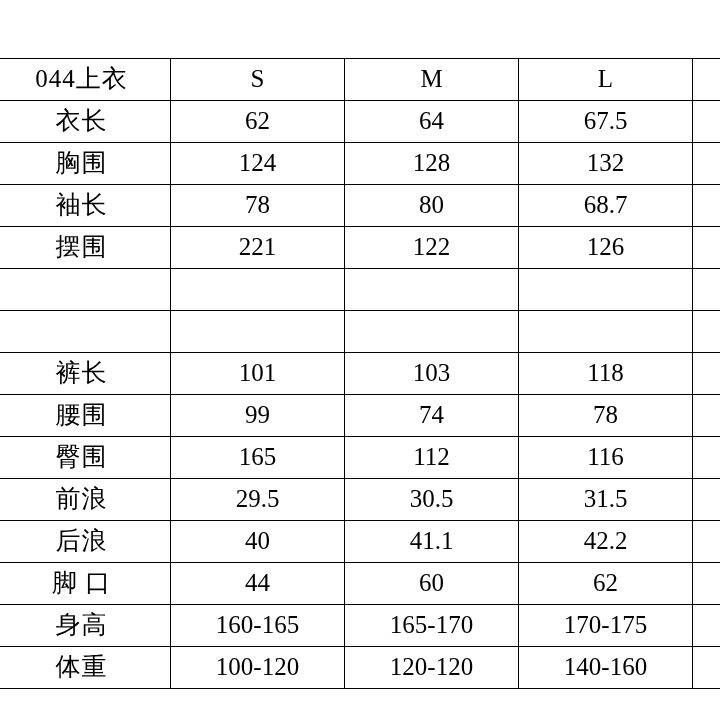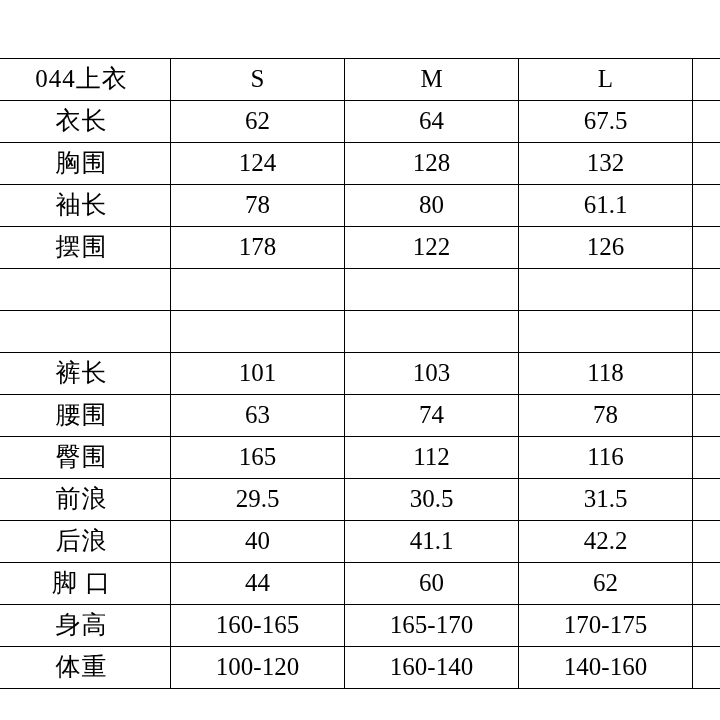--- a/index.html
+++ b/index.html
@@ -91,26 +91,26 @@
         <td class="label">胸围</td>
         <td>124</td>
         <td>128</td>
         <td>132</td>
         <td>136</td>
       </tr>
       <tr>
         <td class="label">袖长</td>
         <td>78</td>
         <td>80</td>
-        <td>61.1</td>
+        <td>68.7</td>
         <td>83.</td>
       </tr>
       <tr>
         <td class="label">摆围</td>
-        <td>178</td>
+        <td>221</td>
         <td>122</td>
         <td>126</td>
         <td>130</td>
       </tr>
 
       <tr class="blank">
         <td class="label gapcell"></td>
         <td class="gapcell"></td>
         <td class="gapcell"></td>
         <td class="gapcell"></td>
@@ -126,21 +126,21 @@
 
       <tr>
         <td class="label">裤长</td>
         <td>101</td>
         <td>103</td>
         <td>118</td>
         <td>107</td>
       </tr>
       <tr>
         <td class="label">腰围</td>
-        <td>63</td>
+        <td>99</td>
         <td>74</td>
         <td>78</td>
         <td>82</td>
       </tr>
       <tr>
         <td class="label">臀围</td>
         <td>165</td>
         <td>112</td>
         <td>116</td>
         <td>120</td>
@@ -169,19 +169,19 @@
       <tr>
         <td class="label">身高</td>
         <td>160-165</td>
         <td>165-170</td>
         <td>170-175</td>
         <td>175-1</td>
       </tr>
       <tr>
         <td class="label">体重</td>
         <td>100-120</td>
-        <td>160-140</td>
+        <td>120-120</td>
         <td>140-160</td>
         <td>160-1</td>
       </tr>
     </tbody>
   </table>
 </div>
 
 </body></html>

